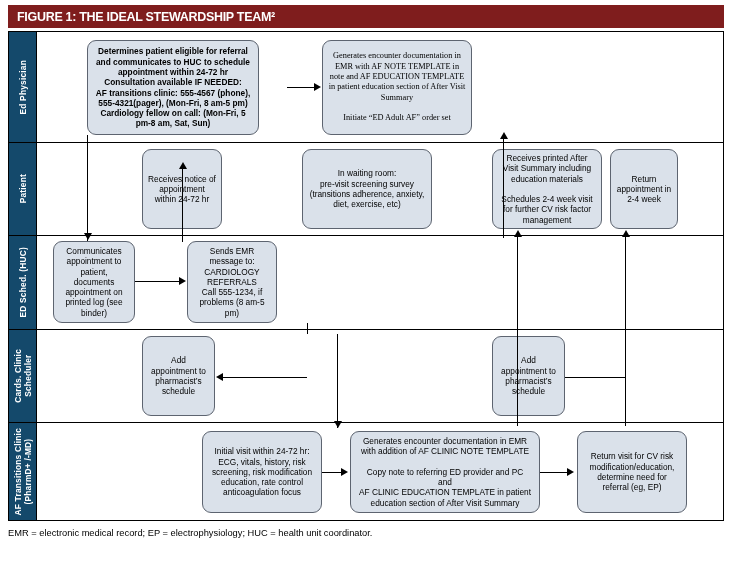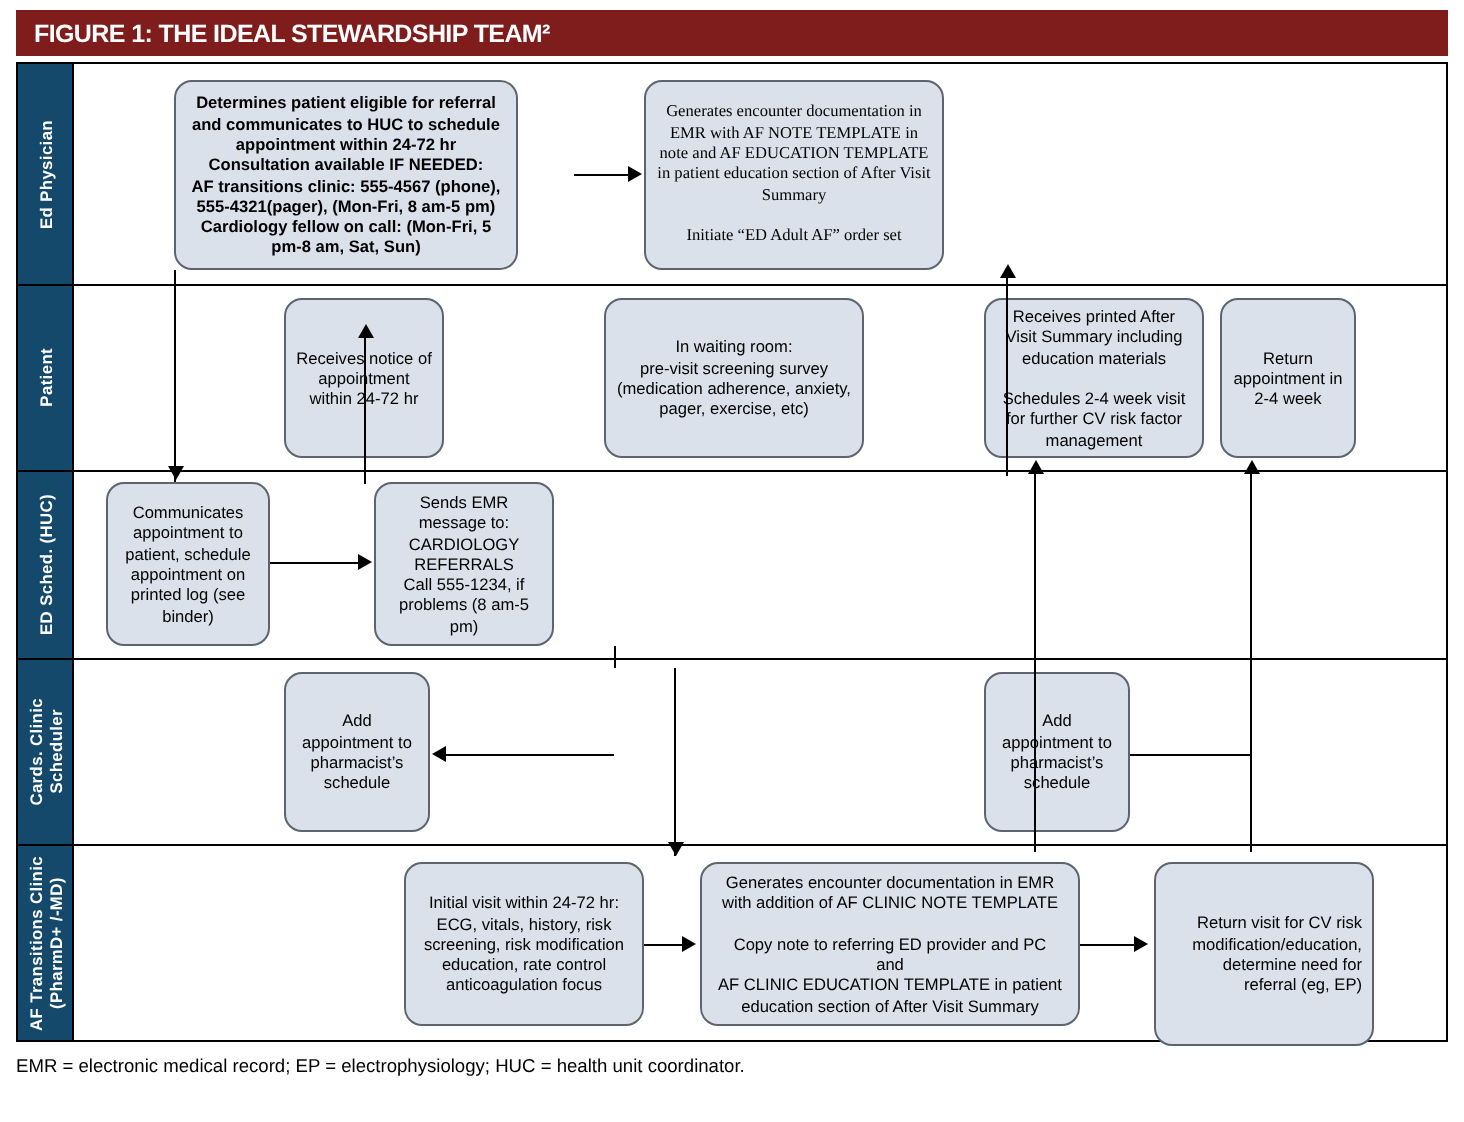--- a/index.html
+++ b/index.html
@@ -170,34 +170,34 @@
     </div>
 
     <div class="lane" style="top:111px; height:93px;">
       <div class="lane-header">
         <span class="lane-label">Patient</span>
       </div>
       <div class="lane-body">
         <div class="node" style="left:105px; top:6px; width:80px; height:80px;">Receives notice of appointment within 24-72 hr</div>
         <div class="node" style="left:265px; top:6px; width:130px; height:80px;">In waiting room:
 pre-visit screening survey
-(medication adherence, anxiety, pager, exercise, etc)</div>
+(transitions adherence, anxiety, diet, exercise, etc)</div>
         <div class="node" style="left:455px; top:6px; width:110px; height:80px;">Receives printed After Visit Summary including education materials
 
 Schedules 2-4 week visit for further CV risk factor management</div>
         <div class="node" style="left:573px; top:6px; width:68px; height:80px;">Return appointment in 2-4 week</div>
       </div>
     </div>
 
     <div class="lane" style="top:204px; height:94px;">
       <div class="lane-header">
         <span class="lane-label">ED Sched. (HUC)</span>
       </div>
       <div class="lane-body">
-        <div class="node" style="left:16px; top:5px; width:82px; height:82px;">Communicates appointment to patient, schedule appointment on printed log (see binder)</div>
+        <div class="node" style="left:16px; top:5px; width:82px; height:82px;">Communicates appointment to patient, documents appointment on printed log (see binder)</div>
         <div class="node" style="left:150px; top:5px; width:90px; height:82px;">Sends EMR message to:
 CARDIOLOGY REFERRALS
 Call 555-1234, if problems (8 am-5 pm)</div>
 
         <div class="ln h" style="left:98px; top:45px; width:46px;"></div>
         <div class="arrow right" style="left:142px; top:41px;"></div>
       </div>
     </div>
 
     <div class="lane" style="top:298px; height:93px;">
@@ -221,21 +221,21 @@
         <span class="lane-label">AF Transitions Clinic
 (PharmD+ /-MD)</span>
       </div>
       <div class="lane-body">
         <div class="node" style="left:165px; top:8px; width:120px; height:82px;">Initial visit within 24-72 hr: ECG, vitals, history, risk screening, risk modification education, rate control anticoagulation focus</div>
         <div class="node" style="left:313px; top:8px; width:190px; height:82px;">Generates encounter documentation in EMR with addition of AF CLINIC NOTE TEMPLATE
 
 Copy note to referring ED provider and PC
 and
 AF CLINIC EDUCATION TEMPLATE in patient education section of After Visit Summary</div>
-        <div class="node" style="left:540px; top:8px; width:110px; height:92px;text-align:right;">Return visit for CV risk modification/education, determine need for referral (eg, EP)</div>
+        <div class="node" style="left:540px; top:8px; width:110px; height:82px;">Return visit for CV risk modification/education, determine need for referral (eg, EP)</div>
 
         <div class="ln h" style="left:285px; top:49px; width:20px;"></div>
         <div class="arrow right" style="left:304px; top:45px;"></div>
 
         <div class="ln h" style="left:503px; top:49px; width:28px;"></div>
         <div class="arrow right" style="left:530px; top:45px;"></div>
       </div>
     </div>
 
     <div class="ln v" style="left:78px; top:103px; height:106px;"></div>

